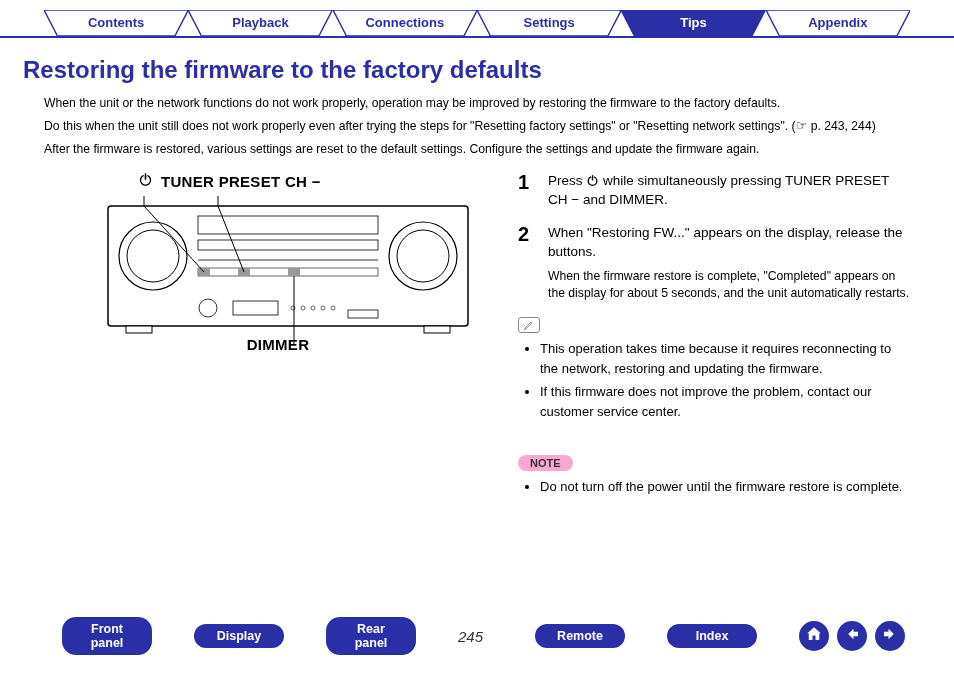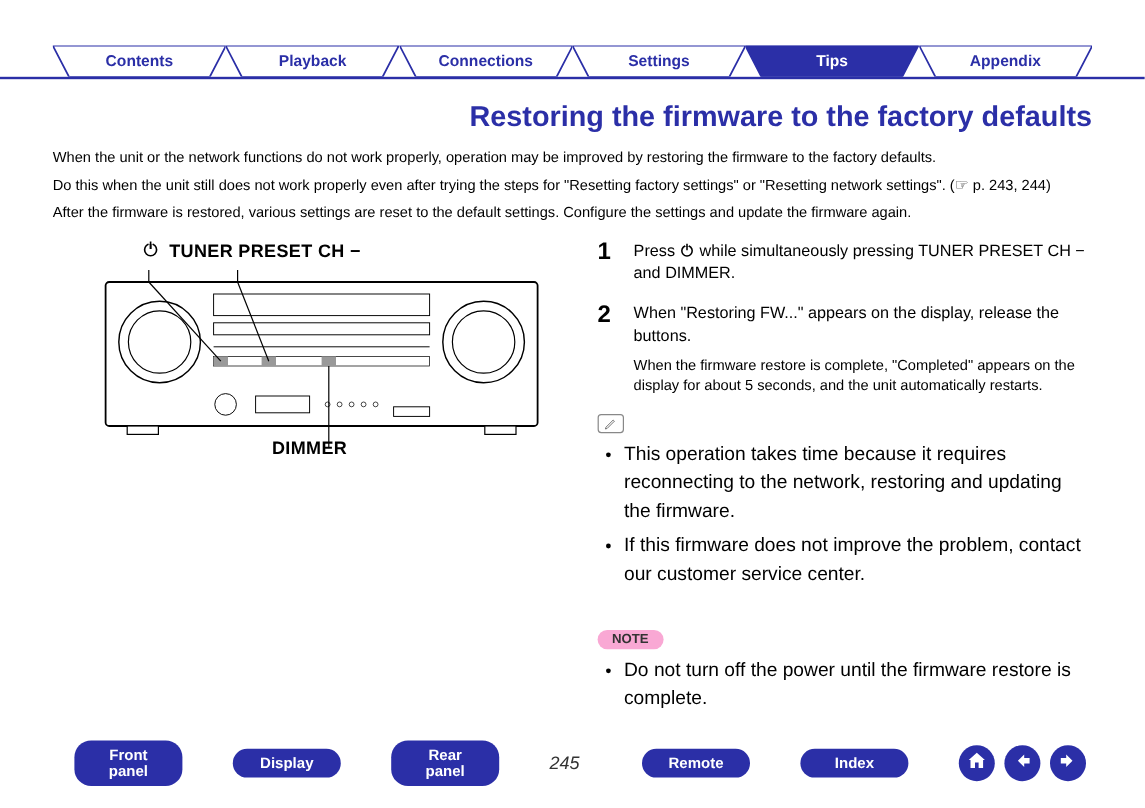--- a/index.html
+++ b/index.html
@@ -1,58 +1,58 @@
 <!DOCTYPE html>
 <html><head>
 <meta charset="utf-8">
 <style>
   * { box-sizing: border-box; margin: 0; padding: 0; }
   body { font-family: Arial, Helvetica, sans-serif; width: 954px; height: 673px; background: #fff; overflow: hidden; position: relative; }
 
   
-  .topnav { display: flex; gap: 0; padding: 10px 44px 0 44px; border-bottom: 2px solid #2b2fa7; margin-top: 28px; }
+  .topnav { display: flex; gap: 0; padding: 10px 44px 0 44px; border-bottom: 2px solid #2b2fa7; }
   .tab {
     flex: 1;
     position: relative;
     height: 26px;
     text-align: center;
     font-size: 13px;
     font-weight: bold;
     line-height: 26px;
     cursor: pointer;
   }
   .tab svg { position:absolute; inset:0; width:100%; height:100%; }
 
-  h1 { color: #2b2fa7; font-size: 24px; font-weight: bold; padding: 18px 44px 6px 23px; text-align: right; }
+  h1 { color: #2b2fa7; font-size: 24px; font-weight: bold; padding: 18px 44px 6px 23px; }
 
   .intro { padding: 4px 44px 0 44px; font-size: 12.2px; line-height: 1.5; }
   .intro p { margin-bottom: 4px; }
 
-  .columns { display: flex; padding: 10px 44px 0 48px; gap: 30px; }
+  .columns { display: flex; padding: 10px 44px 0 68px; gap: 30px; }
   .col-left { width: 420px; }
   .col-right { flex: 1; }
 
   .label-top { display:flex; align-items:center; gap:8px; padding-left:70px; margin-bottom:6px; }
   .label-top .pwr { font-size:15px; }
   .label-top .txt, .label-bottom { font-size:15px; font-weight:bold; letter-spacing:0.3px; }
   .label-bottom { text-align:center; margin-top:10px; }
 
   .device { position:relative; width:380px; height:130px; margin-left:30px; }
   .device svg { position:absolute; inset:0; }
 
   .steps { font-size:13.5px; }
   .step { display:flex; gap:14px; margin-bottom:14px; }
   .step-num { font-size:20px; font-weight:bold; line-height:1; width:16px; }
   .step-body { flex:1; }
   .step-title { font-weight:normal; font-size:13.5px; line-height:1.4; }
   .step-desc { font-size:12.2px; margin-top:6px; line-height:1.45; }
 
   .pencil { width:22px; height:16px; border:1px solid #888; border-radius:3px; display:flex; align-items:center; justify-content:center; margin:6px 0 6px 0; font-size:10px; color:#555; }
 
-  ul.notes { list-style: disc; padding-left: 22px; font-size:16px; line-height:1.5; }
+  ul.notes { list-style: disc; padding-left: 22px; font-size:13px; line-height:1.5; }
   ul.notes li { margin-bottom:4px; }
 
   .note-badge { display:inline-block; background:#f9a8d4; color:#333; font-size:11px; font-weight:bold; padding:2px 12px; border-radius:10px; margin:30px 0 6px 0; }
 
   
   .bottomnav { position:absolute; bottom:18px; left:0; right:0; padding: 0 62px; display:flex; align-items:center; }
   .pill {
     background:#2b2fa7; color:#fff; font-size:12.5px; font-weight:bold;
     padding:5px 22px; border-radius:14px; margin-right:42px; cursor:pointer;
     min-width:90px; text-align:center;

